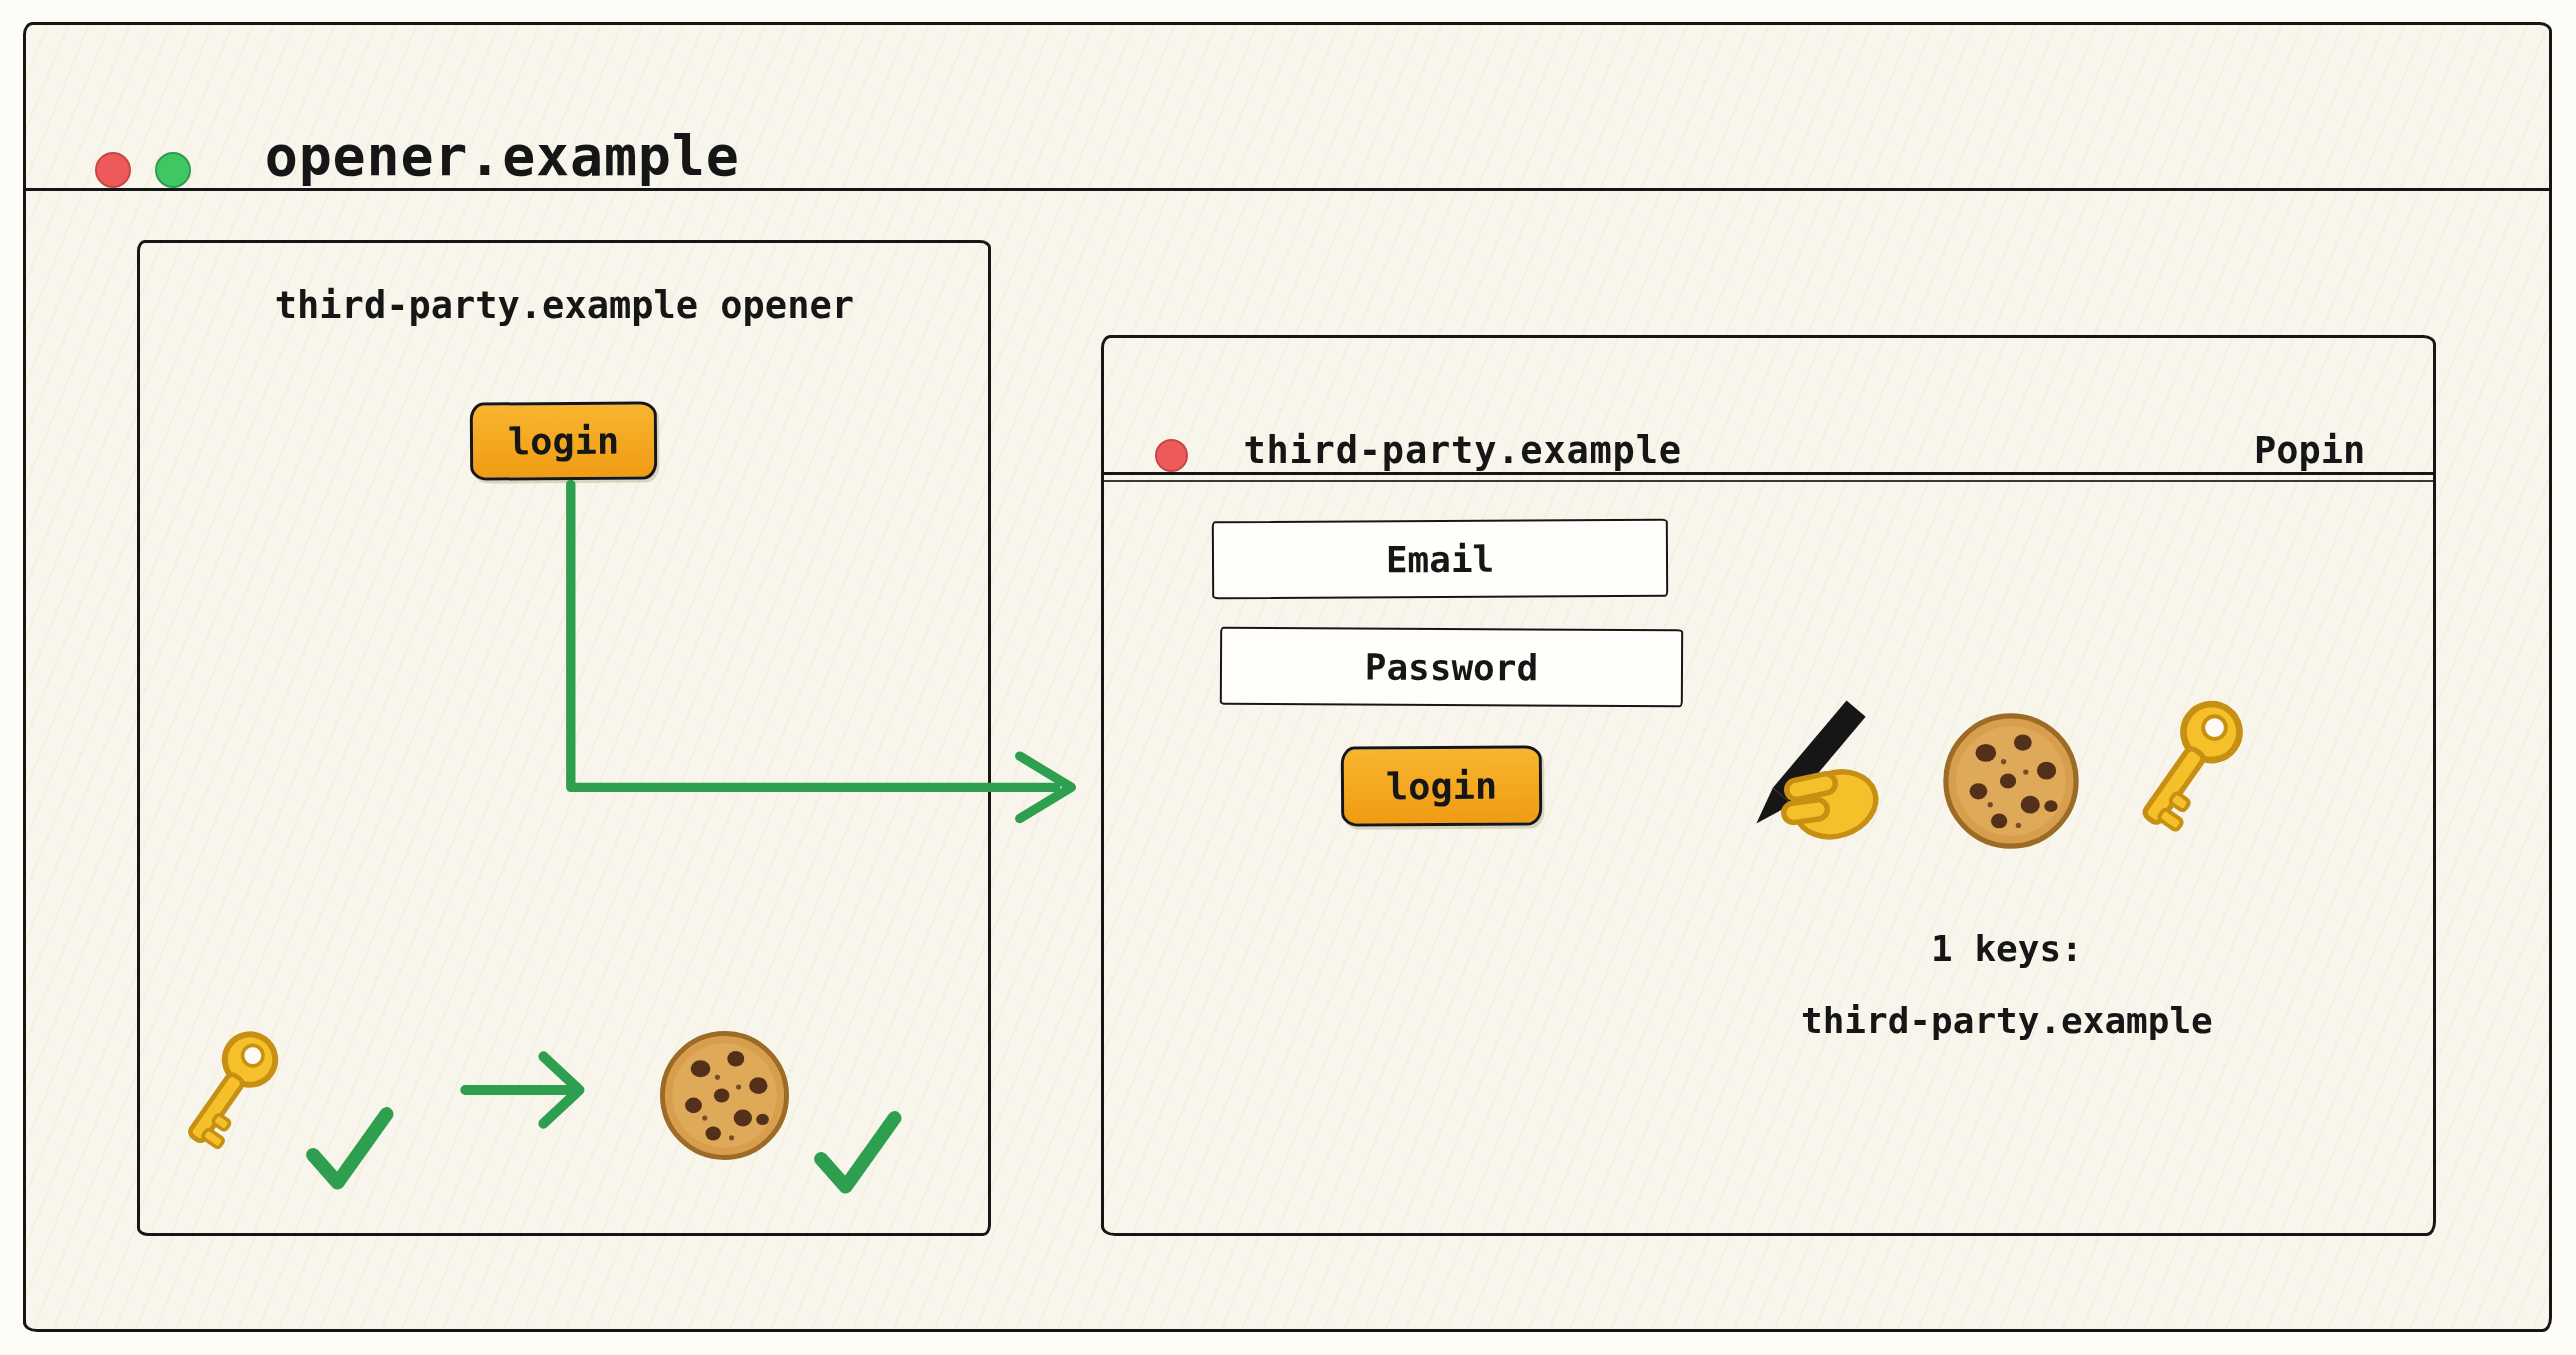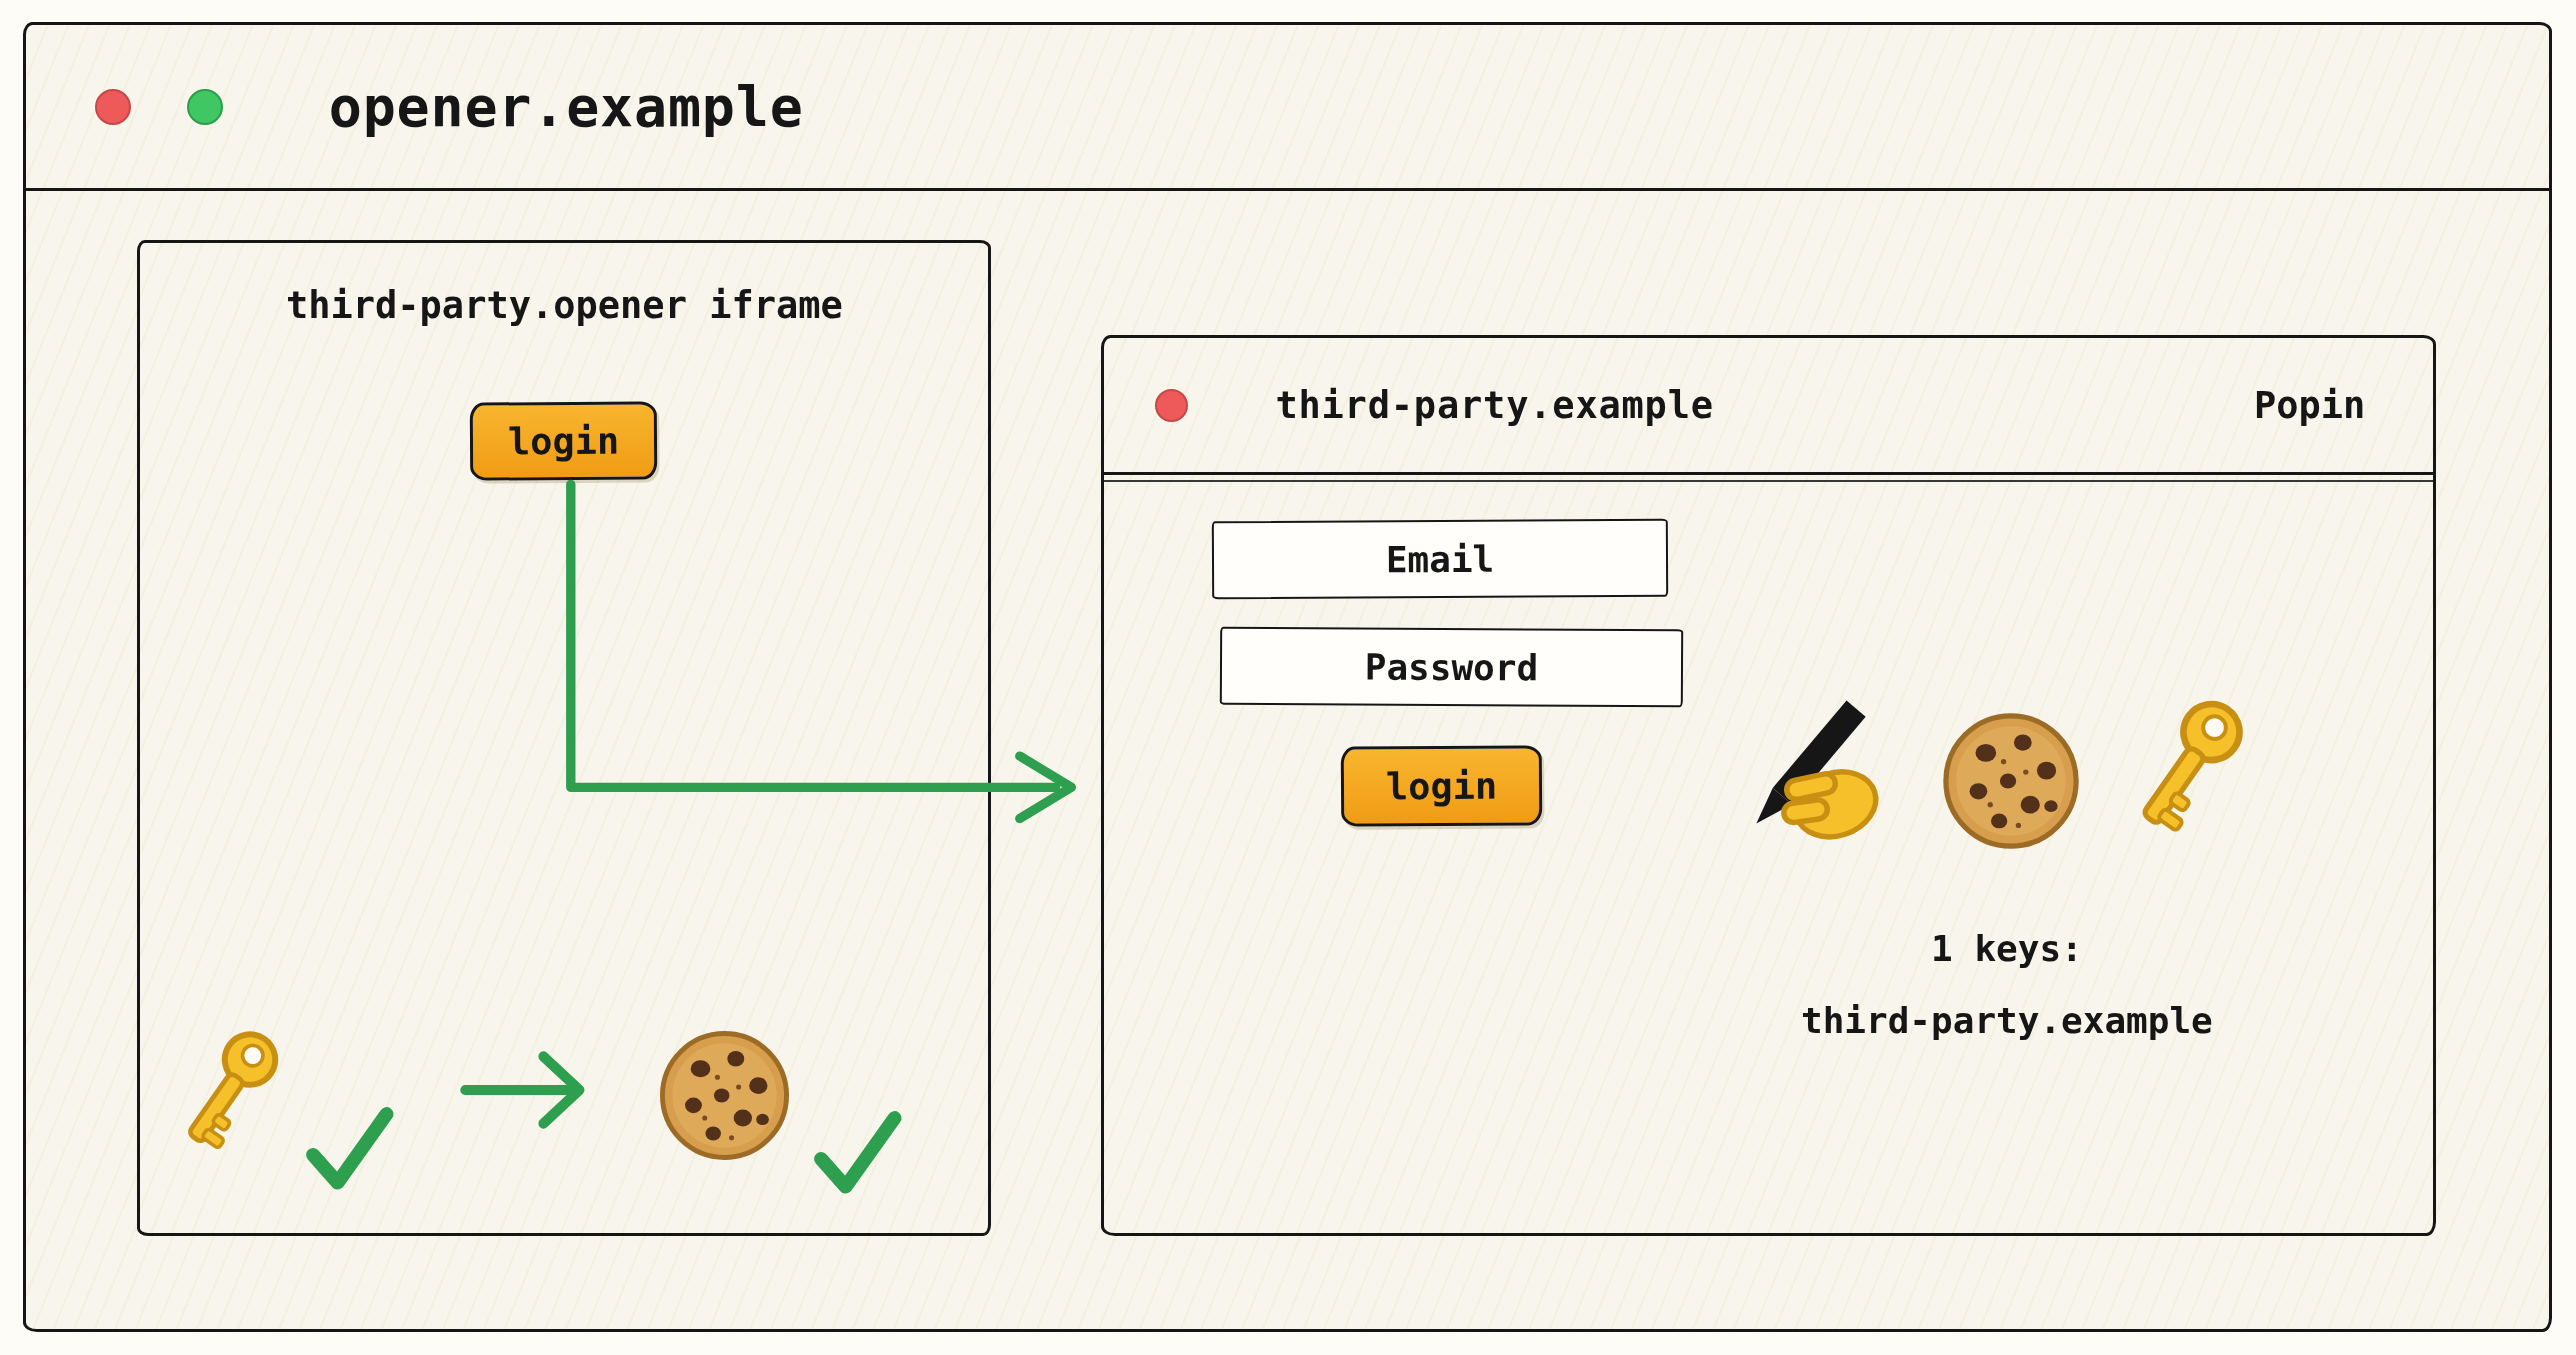--- a/index.html
+++ b/index.html
@@ -12,21 +12,21 @@
     position:relative; width:2576px; height:1356px;
     background:#fdfcf7; overflow:hidden;
   }
   .paper {
     background-color:#F8F6EC;
     background-image:repeating-linear-gradient(112deg,
       rgba(186,166,96,0.07) 0 2.3px, transparent 2.3px 19px);
   }
   .ink { border:3.1px solid #161616; }
   .window { position:absolute; border-radius:9.4px 12.5px 9.4px 14px / 12.5px 9.4px 14px 9.4px; }
-  .titlebar { display:flex; align-items:center; border-bottom:3.1px solid #161616; position:relative;gap:32px; }
+  .titlebar { display:flex; align-items:flex-end; border-bottom:3.1px solid #161616; position:relative; }
   .dot { border-radius:50%; flex:0 0 auto; }
   .dot.red   { width:36px; height:36px; background:#EE5A5A; border:2.3px solid #C64747; }
   .dot.green { width:36px; height:36px; background:#3FC764; border:2.3px solid #2E9C4C; }
   .dot.small { width:33px; height:33px; }
   .win-title { font-weight:bold; font-size:55px; letter-spacing:0.8px; }
   .panel { position:absolute; border-radius:7.8px 11px 7.8px 11px / 11px 7.8px 11px 7.8px; }
   .panel-title { position:absolute; left:0; right:0; text-align:center; font-size:37px; font-weight:bold; }
   .btn {
     position:absolute; display:flex; align-items:center; justify-content:center;
     background:linear-gradient(#F8B52F,#F09C14);
@@ -128,21 +128,21 @@
 
   <div id="opener-window" class="window paper ink">
 
     <div id="opener-titlebar" class="titlebar">
       <span class="dot red"></span>
       <span class="dot green"></span>
       <span class="win-title">opener.example</span>
     </div>
 
     <div id="iframe-panel" class="panel paper ink">
-      <div class="panel-title">third-party.opener iframe</div>
+      <div class="panel-title">third-party.example opener</div>
 
       <div id="iframe-login-btn" class="btn">login</div>
 
       <svg id="key1" class="icon" viewBox="0 0 120 120">
           <use href="#def-key"></use>
         </svg>
       <svg id="check1" class="icon" viewBox="0 0 120 120">
           <use href="#def-check"></use>
         </svg>
       <svg id="arrow1" class="icon" viewBox="0 0 210 130">

